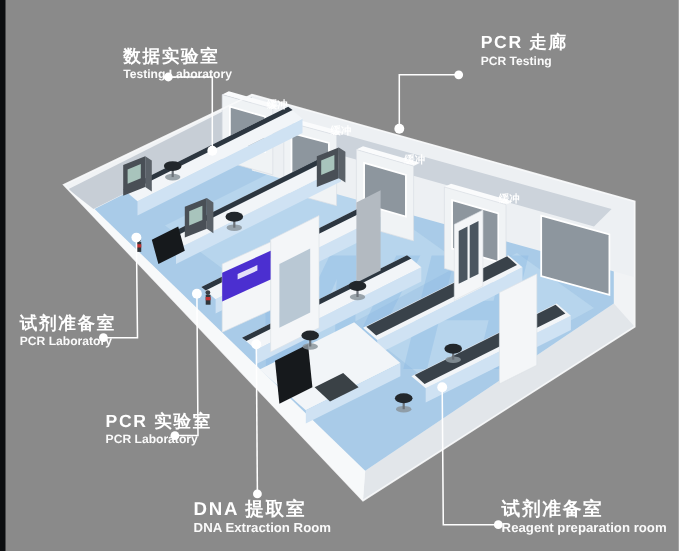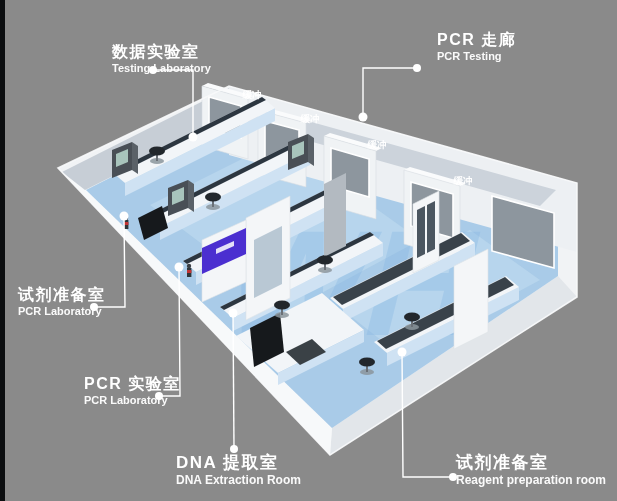--- a/index.html
+++ b/index.html
@@ -260,21 +260,21 @@
     <span class="en">Testing Laboratory</span>
   </div>
   <div class="label" style="left:421px;top:30px;margin-left:16px;">
     <span class="zh">PCR 走廊</span>
     <span class="en">PCR Testing</span>
   </div>
   <div class="label" style="left:18px;top:285px;">
     <span class="zh">试剂准备室</span>
     <span class="en">PCR Laboratory</span>
   </div>
-  <div class="label" style="left:84px;top:374px;">
+  <div class="label" style="left:96px;top:374px;">
     <span class="zh">PCR 实验室</span>
     <span class="en">PCR Laboratory</span>
   </div>
   <div class="label big" style="left:456px;top:452px;">
     <span class="zh">试剂准备室</span>
     <span class="en">Reagent preparation room</span>
   </div>
   <div class="label big" style="left:176px;top:452px;">
     <span class="zh">DNA 提取室</span>
     <span class="en">DNA Extraction Room</span>

